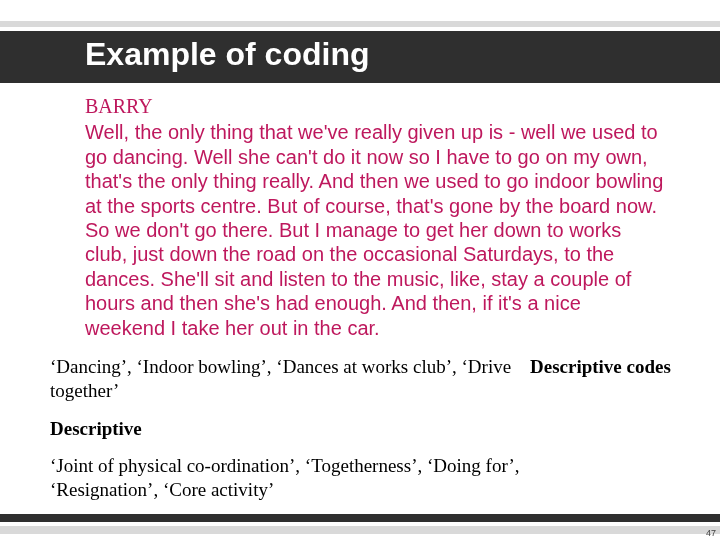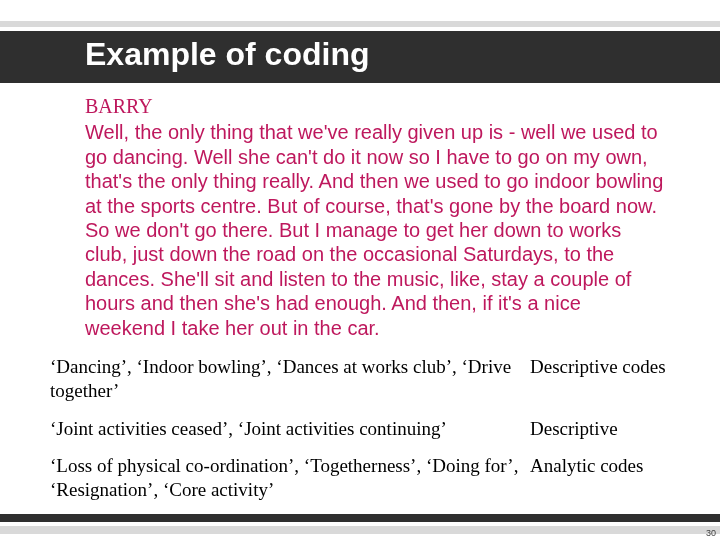--- a/index.html
+++ b/index.html
@@ -74,21 +74,21 @@
     align-items: flex-start;
     margin-bottom: 14px;
     font-size: 19px;
     line-height: 1.25;
   }
   .row .left {
     flex: 0 0 480px;
   }
   .row .right {
     flex: 0 0 180px;
-    font-weight: normal;
+    font-weight: bold;
   }
   
   .bottom-bar-dark {
     position: absolute;
     bottom: 18px;
     left: 0;
     width: 100%;
     height: 8px;
     background: #2f2f2f;
   }
@@ -123,27 +123,25 @@
     <div class="speaker">BARRY</div>
     <div class="transcript">Well, the only thing that we've really given up is - well we used to go dancing. Well she can't do it now so I have to go on my own, that's the only thing really. And then we used to go indoor bowling at the sports centre. But of course, that's gone by the board now. So we don't go there. But I manage to get her down to works club, just down the road on the occasional Saturdays, to the dances. She'll sit and listen to the music, like, stay a couple of hours and then she's had enough.  And then, if it's a nice weekend I take her out in the car.</div>
   </div>
 
   <div class="rows">
     <div class="row">
       <div class="left">‘Dancing’,  ‘Indoor bowling’,  ‘Dances at works club’, ‘Drive together’</div>
       <div class="right">Descriptive codes</div>
     </div>
     <div class="row">
-      <div class="left">‘Joint activities ceased’, ‘Joint activities continuing’</div>
       <div class="right">Descriptive</div>
     </div>
     <div class="row">
-      <div class="left">‘Loss of physical co-ordination’, ‘Togetherness’, ‘Doing for’, ‘Resignation’, ‘Core activity’</div>
-      <div class="right">Analytic codes</div>
+      <div class="left">‘Joint of physical co-ordination’, ‘Togetherness’, ‘Doing for’, ‘Resignation’, ‘Core activity’</div>
     </div>
   </div>
 
   <div class="bottom-bar-dark"></div>
   <div class="bottom-bar-light"></div>
 
-  <div class="pagenum">30</div>
+  <div class="pagenum">47</div>
 
 </div>
 
 </body></html>

